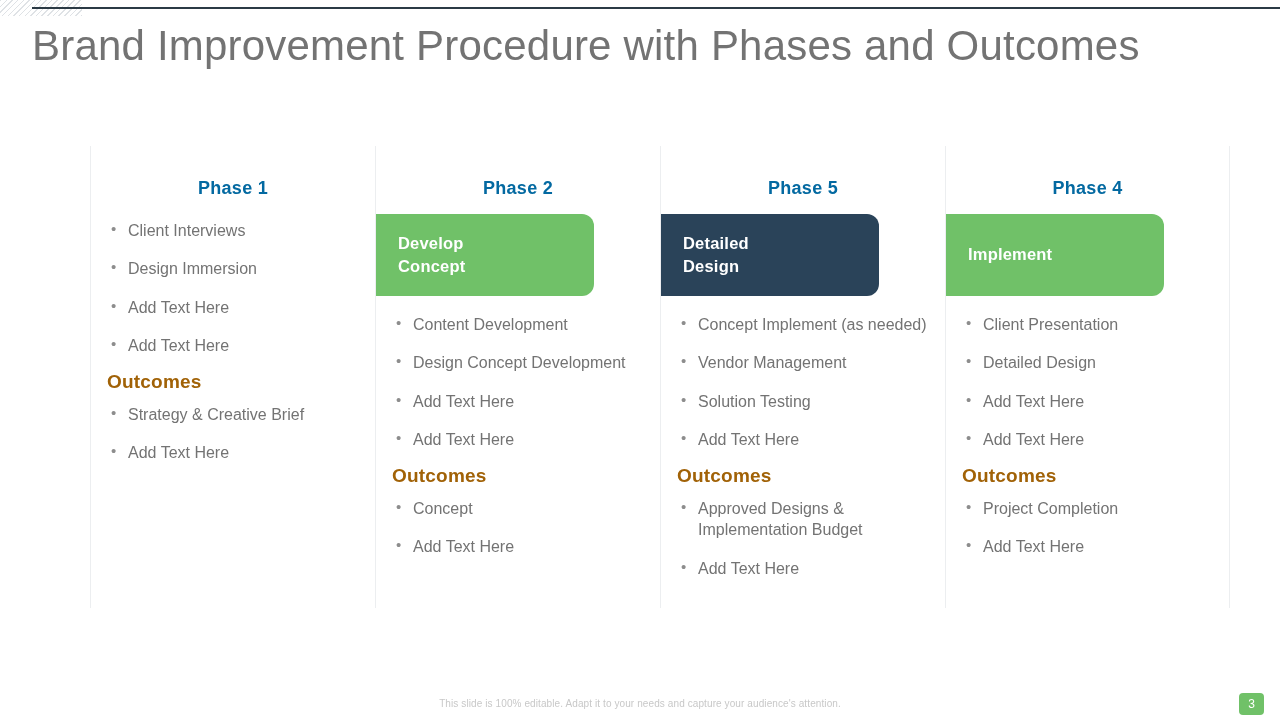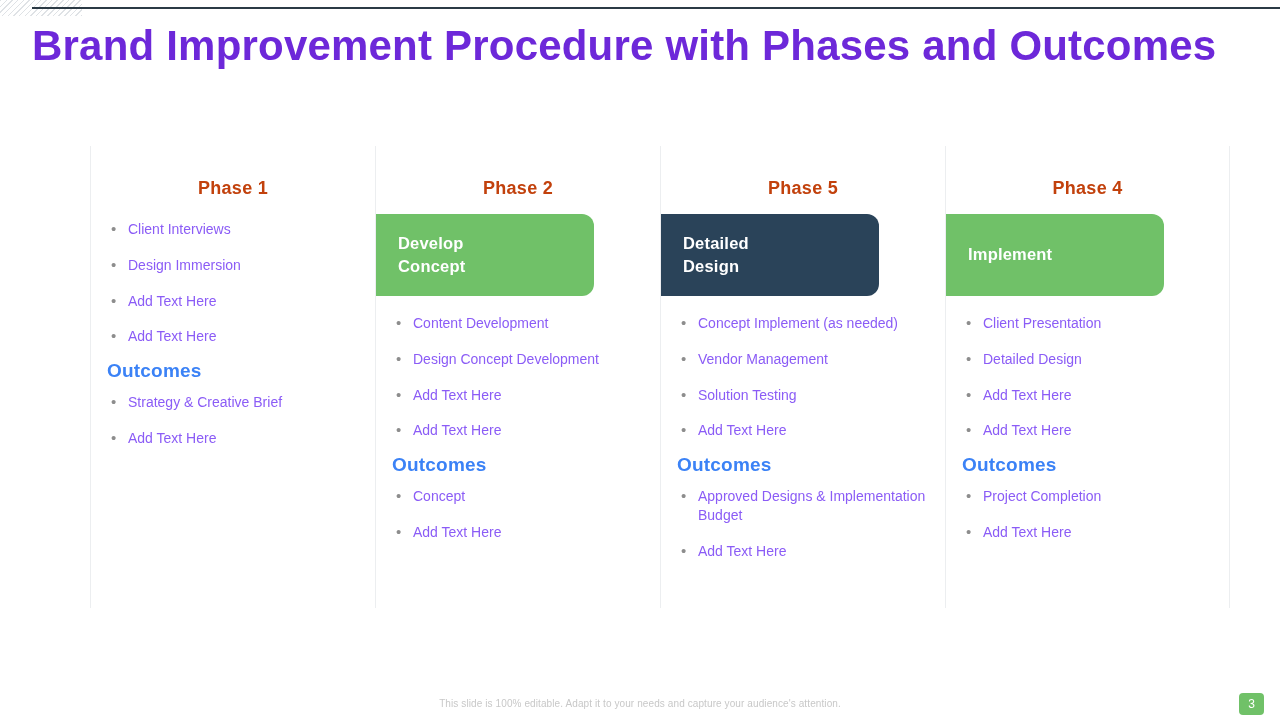--- a/index.html
+++ b/index.html
@@ -39,23 +39,23 @@
     background: #2b3a45;
   }
 
   
   .slide-title {
     position: absolute;
     top: 22px;
     left: 32px;
     width: 1220px;
     font-size: 42px;
-    font-weight: 700;
+    font-weight: 400;
     letter-spacing: 0.2px;
-    color: #6d28d9;
+    color: #737373;
     line-height: 1.12;
     white-space: nowrap;
   }
 
   
   .phases {
     position: absolute;
     top: 146px;
     left: 90px;
     width: 1140px;
@@ -71,21 +71,21 @@
     padding-left: 0;
   }
   .phase-col:last-child {
     border-right: 1px solid #eceef0;
   }
 
   .phase-label {
     text-align: center;
     font-size: 18px;
     font-weight: 700;
-    color: #c2410c;
+    color: #0369a1;
     letter-spacing: 0.3px;
     margin-top: 32px;
     height: 24px;
   }
 
   .phase-banner {
     margin-top: 12px;
     width: 218px;
     height: 82px;
     border-radius: 0 12px 12px 0;
@@ -107,39 +107,39 @@
     padding-right: 8px;
   }
 
   ul.bullets {
     list-style: none;
   }
   ul.bullets li {
     position: relative;
     padding-left: 21px;
     margin-bottom: 17px;
-    font-size: 14px;
+    font-size: 16px;
     line-height: 1.34;
-    color: #8b5cf6;
+    color: #737373;
     margin-top: 8px;
   }
   ul.bullets li::before {
     content: "\2022";
     position: absolute;
     left: 4px;
     top: -1px;
     color: #8d8d8d;
     font-size: 15px;
     line-height: 1.3;
   }
 
   .outcomes-heading {
     font-size: 19px;
     font-weight: 700;
-    color: #3b82f6;
+    color: #a16207;
     letter-spacing: 0.2px;
     margin-top: -3px;
     margin-bottom: 11px;
   }
 
   
   .footer-note {
     position: absolute;
     left: 0;
     right: 0;

